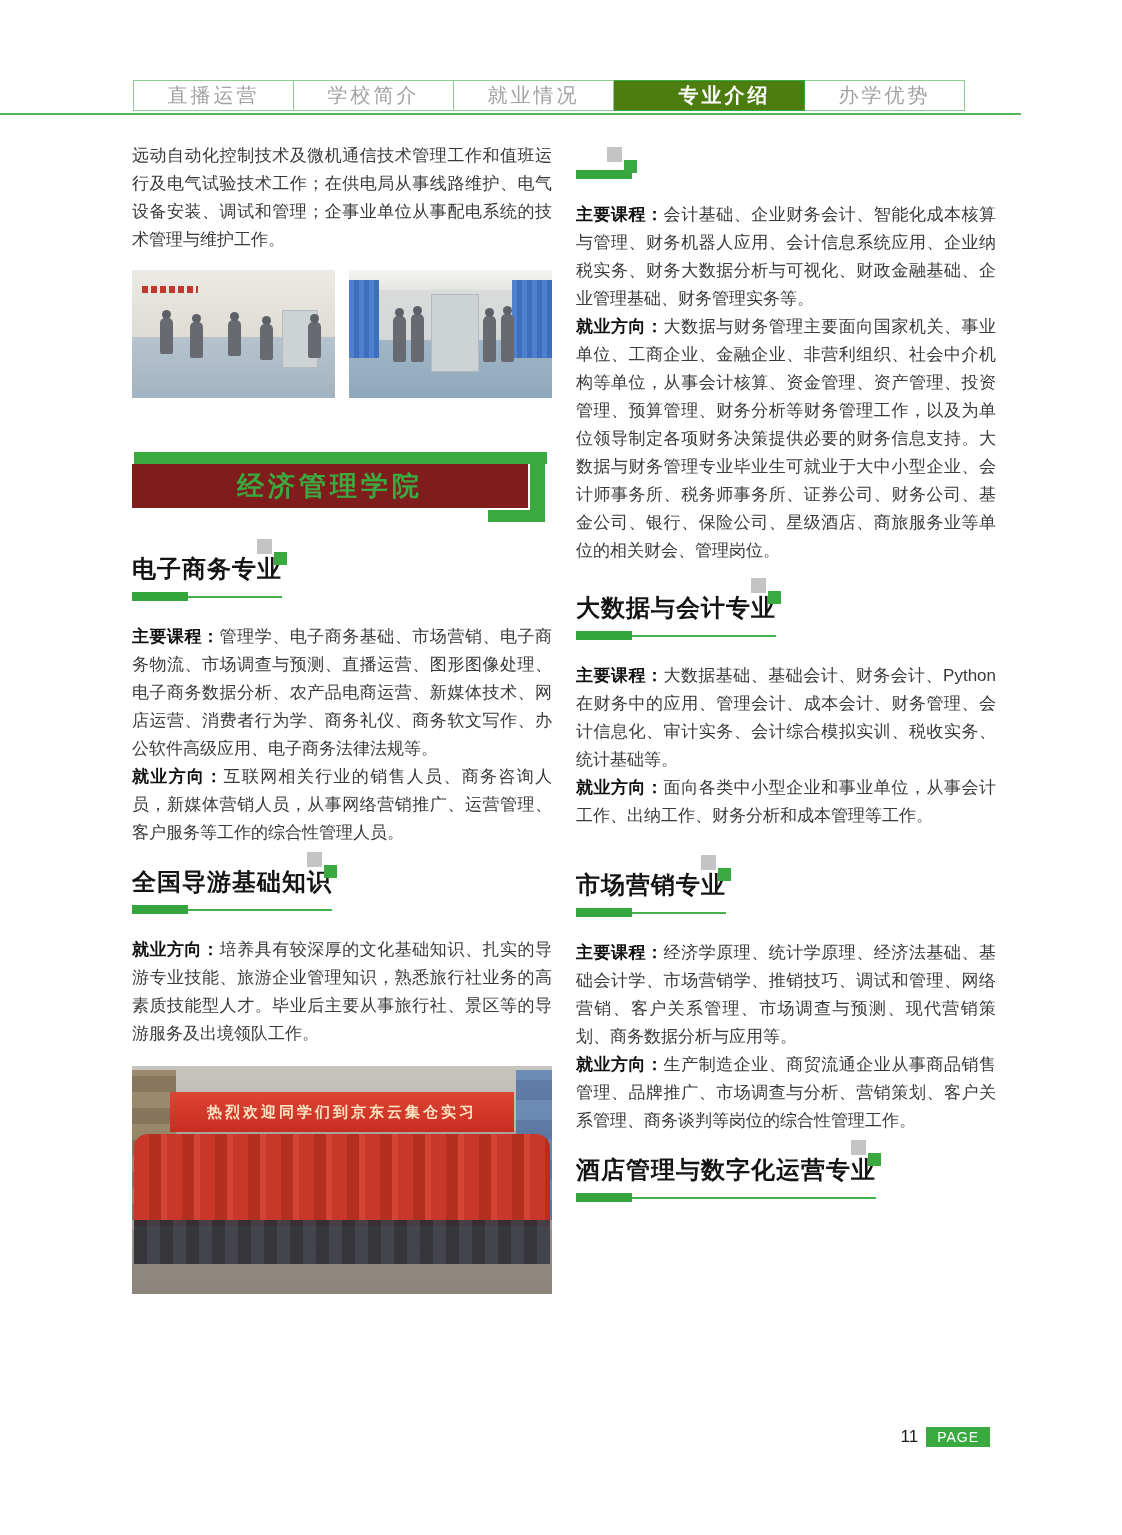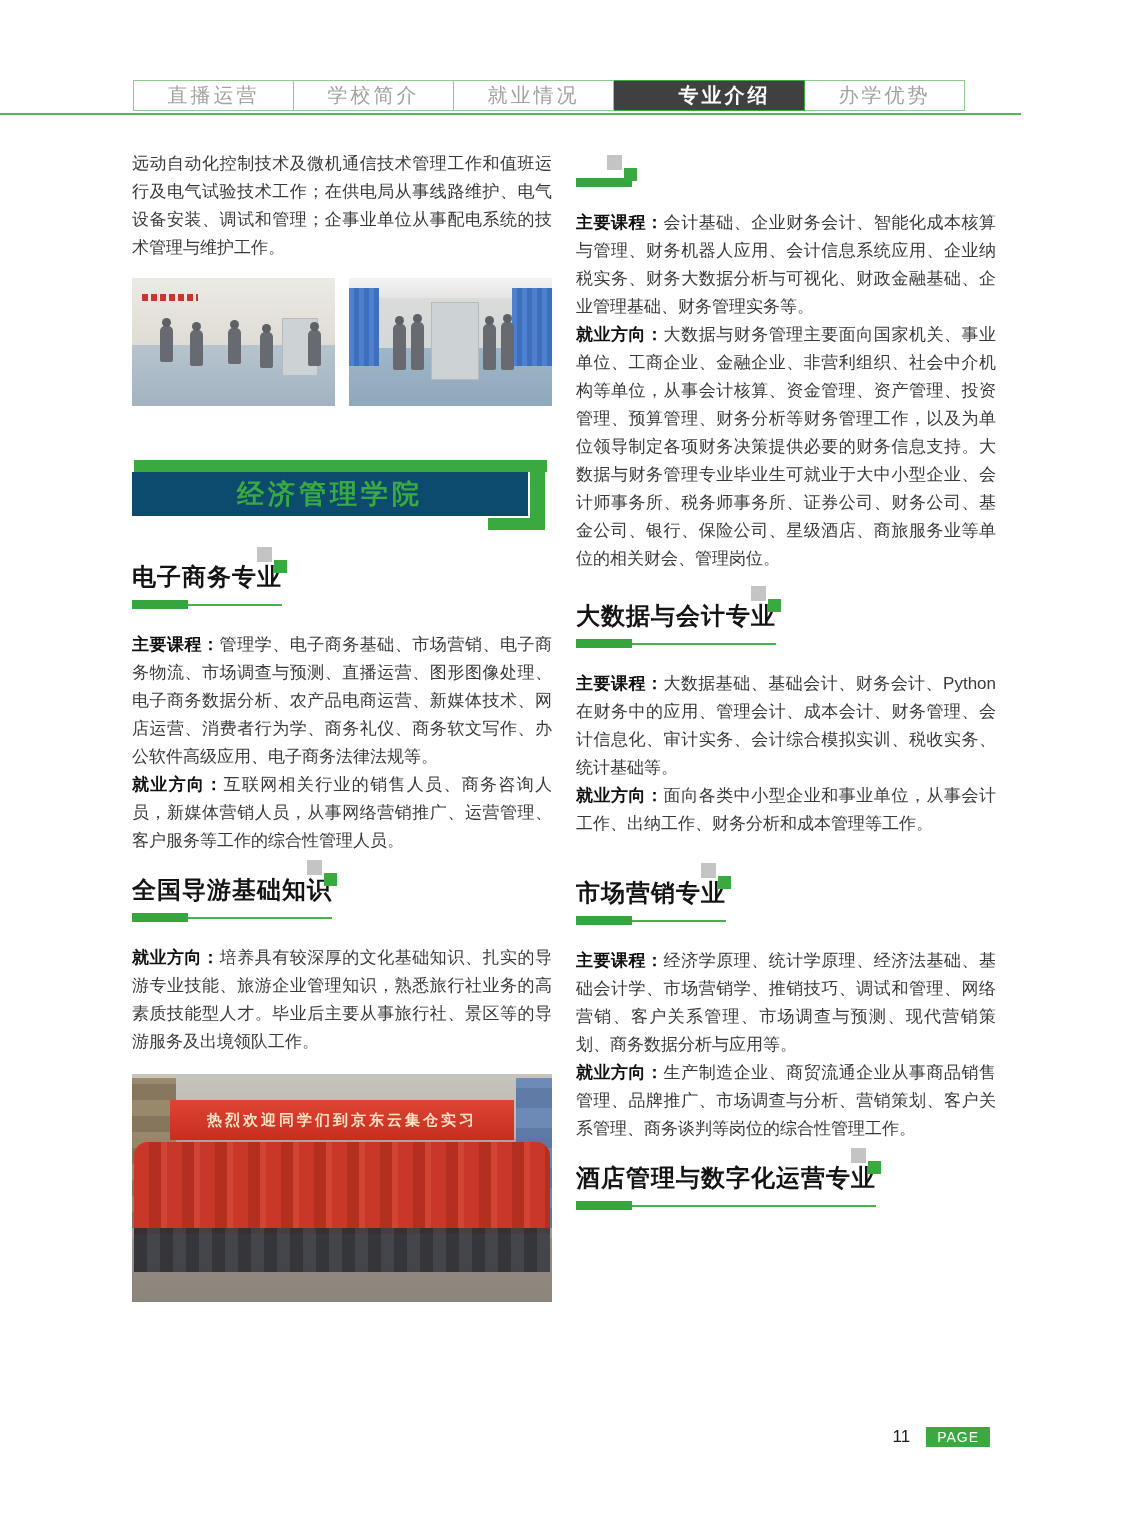--- a/index.html
+++ b/index.html
@@ -12,25 +12,25 @@
 
   
   .nav { position:absolute; left:133px; top:80px; width:832px; height:31px; display:flex; }
   .tab {
     flex:1; display:flex; align-items:center; justify-content:center;
     border:1px solid #8fcb92; border-left-width:0;
     font-family:"Liberation Serif","DejaVu Serif",serif;
     font-size:20px; letter-spacing:3px; color:#a2a2a2; background:#fff;
   }
   .tab:first-child { border-left-width:1px; }
-  .tab.active { background:#404040; border-color:#3aaa40; color:#fff; font-weight:bold;padding-left:31px; }
+  .tab.active { background:#4d7c0f; border-color:#3aaa40; color:#fff; font-weight:bold;padding-left:31px; }
   .nav-rule { position:absolute; left:0; top:113px; width:1021px; height:2px; background:#55b559; }
 
   
-  .col { position:absolute; width:420px;margin-top:8px; }
+  .col { position:absolute; width:420px; }
   .col-left  { left:132px; top:142px; }
   .col-right { left:576px; top:162px; }
 
   p.body { margin:0; font-size:17px; line-height:28px; text-align:justify; color:#3a3a3a; }
   p.body b { color:#101010; }
   .para-block { margin-top:18px; }
 
   
   .sec-head { position:relative; display:inline-block; padding-right:2px; margin:0; }
   .sec-title { font-size:24px; line-height:30px; font-weight:bold; color:#141414; letter-spacing:1px; white-space:nowrap; }
@@ -41,21 +41,21 @@
   .rule-thick { width:56px; height:9px; background:#35a63e; }
   .rule-thin  { flex:1; height:2px; background:#47b14d; }
 
   
   .college-banner { position:relative; height:70px; margin-top:54px; }
   .cb-top    { position:absolute; left:2px;  top:0;    width:413px; height:12px; background:#3aaa40; }
   .cb-right  { position:absolute; left:398px; top:0;   width:15px;  height:70px; background:#3aaa40; }
   .cb-foot   { position:absolute; left:356px; top:58px; width:44px; height:12px; background:#3aaa40; }
   .cb-yellow {
     position:absolute; left:0; top:12px; width:396px; height:44px;
-    background:#0c4a6e; display:flex; align-items:center; justify-content:center;
+    background:#7f1d1d; display:flex; align-items:center; justify-content:center;
   }
   .cb-title { color:#3aaa40; font-size:27px; font-weight:bold; letter-spacing:4px; }
 
   
   .photos { display:flex; gap:14px; margin-top:16px; }
   .photo { height:128px; position:relative; overflow:hidden; }
   .photo-1 { width:203px;
     background:linear-gradient(180deg,#eceae4 0%,#dedcd4 52%,#b7c4ce 52%,#a2b3c1 100%); }
   .photo-2 { width:203px;
     background:linear-gradient(180deg,#f4f4f2 0%,#e4e5e2 16%,#dadcdb 16%,#d3d7d7 55%,#a0b6c6 55%,#8ea8bb 100%); }
@@ -79,21 +79,21 @@
     color:#ffe3c2; font-size:15px; font-weight:bold; letter-spacing:3px;
     display:flex; align-items:center; justify-content:center; white-space:nowrap; }
   .p3-crowd { position:absolute; left:2px; right:2px; top:68px; height:92px;
     background:repeating-linear-gradient(90deg,#c83727 0 15px,#b52f21 15px 27px,#d24434 27px 33px);
     border-radius:14px 14px 0 0; }
   .p3-pants { position:absolute; left:2px; right:2px; top:154px; height:44px; opacity:.92;
     background:repeating-linear-gradient(90deg,#2d2e34 0 13px,#3d3f47 13px 26px); }
 
   
   .footer { position:absolute; left:0; top:1426px; width:990px; height:22px;
-    display:flex; justify-content:flex-end; align-items:center; gap:16px; }
+    display:flex; justify-content:flex-end; align-items:center; gap:8px; }
   .page-num { font-size:17px; color:#1c1c1c; }
   .page-badge { background:#3aaa40; color:#fff; font-size:14px; letter-spacing:1px;
     padding:2px 11px; line-height:16px; }
 
   .mt28 { margin-top:28px; } .mt32 { margin-top:32px; }
   .mt20 { margin-top:20px; } .mt40 { margin-top:40px; }
 </style>
 </head>
 <body>
 

